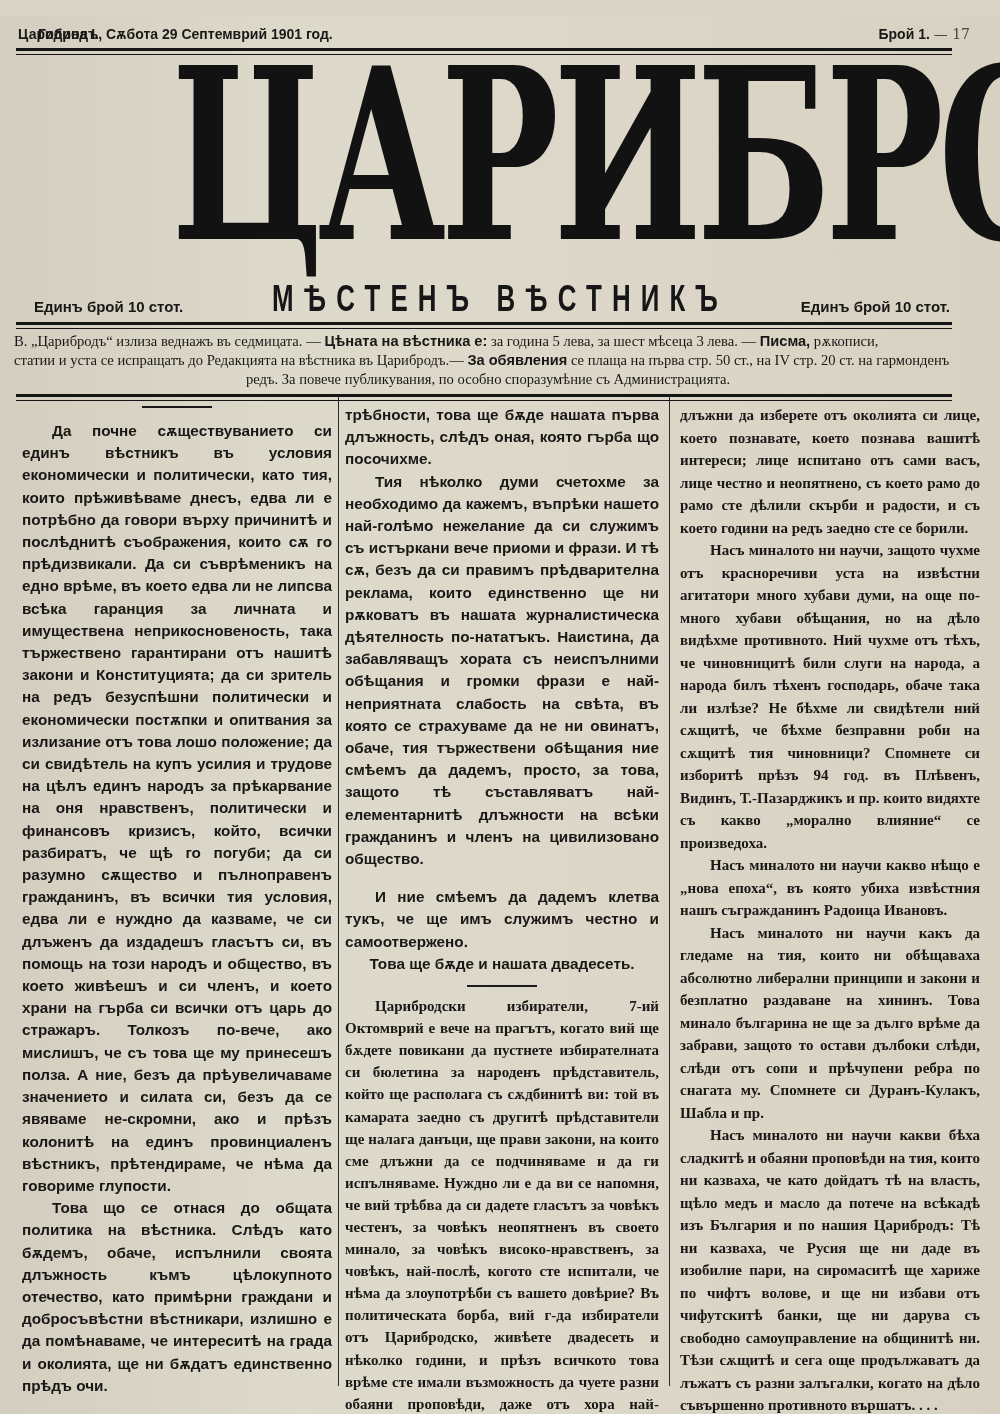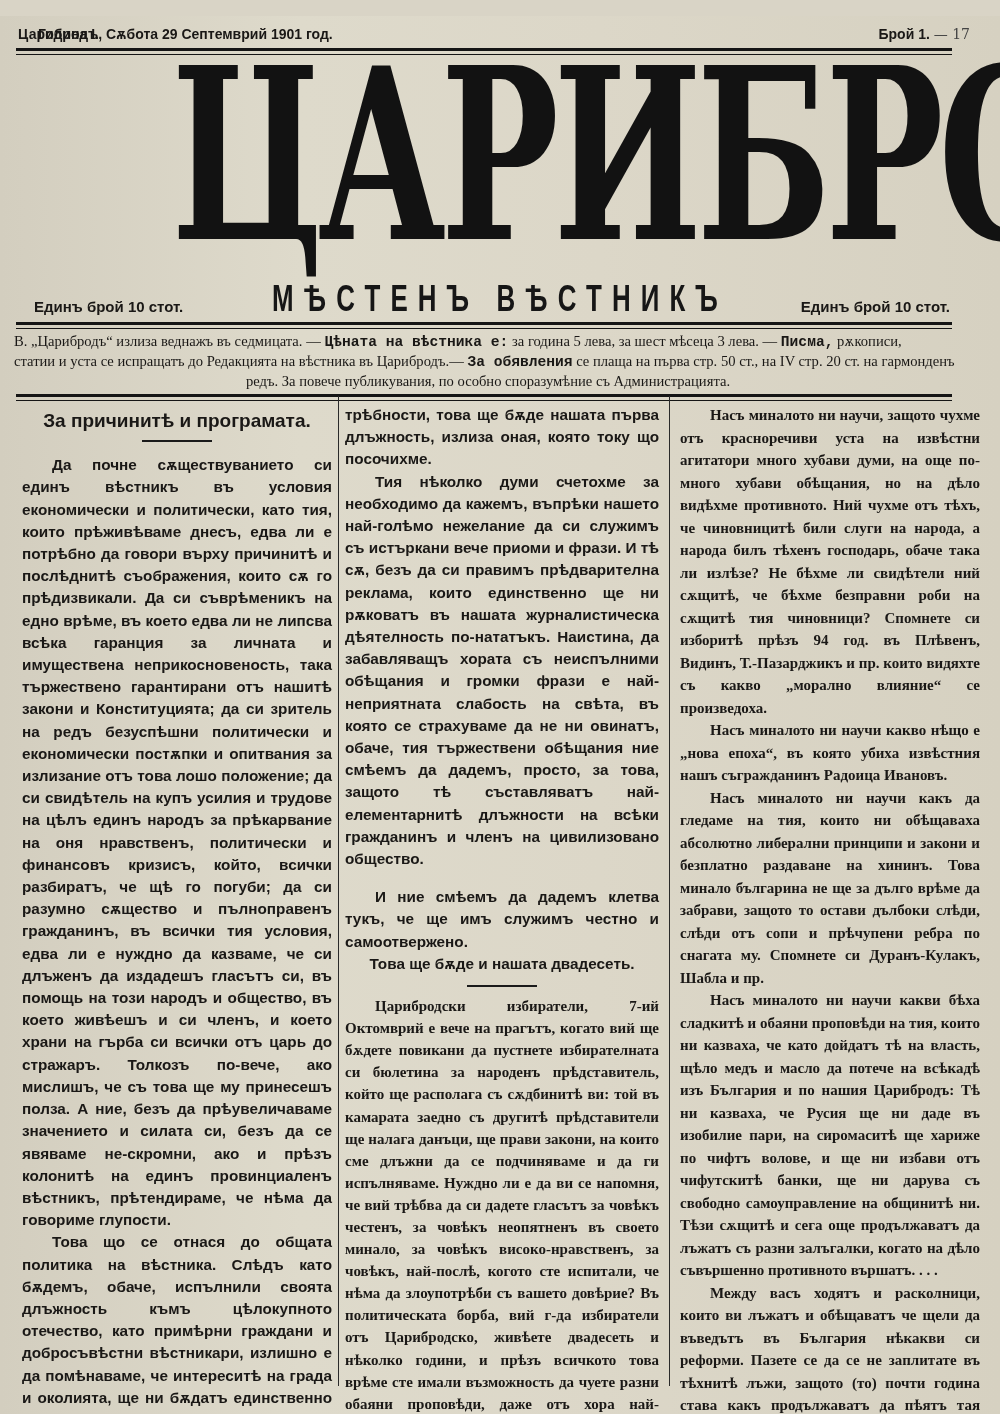--- a/index.html
+++ b/index.html
@@ -18,21 +18,21 @@
             font-family:"DejaVu Serif","Liberation Serif",serif;font-weight:bold;
             font-size:238px;line-height:200px;letter-spacing:-8px;text-align:center;
             transform:scaleX(0.66);transform-origin:center;color:#121212;white-space:nowrap;}
   .subtitle{position:absolute;top:262px;left:0;right:0;text-align:center;font-size:36px;
             font-weight:bold;letter-spacing:14px;color:#161616;
             font-family:"Liberation Sans Narrow","Liberation Sans",sans-serif;transform:scaleX(0.72);}
   .price{position:absolute;top:282px;font-size:15px;font-weight:bold;}
   .price.left{left:34px;} .price.right{right:50px;}
   .info{position:absolute;top:316px;left:14px;right:38px;font-family:"Liberation Serif",serif;
         font-size:14.6px;line-height:19px;text-align:justify;}
-  .info b{font-family:Liberation Mono, monospace;margin-top:20px;}
+  .info b{font-family:Liberation Sans, sans-serif;margin-top:20px;}
   .info .last{text-align:center;}
   .col{position:absolute;top:388px;font-size:15.3px;line-height:22.2px;text-align:justify;}
   .col p{margin:0;text-indent:0;}
   .col p.ind{text-indent:30px;}
   .c1{left:22px;width:310px;font-weight:bold;font-family:"Liberation Sans",sans-serif;}
   .c2{left:345px;width:314px;}
   .c2 .sans{font-weight:bold;font-family:"Liberation Sans",sans-serif;}
   .c2 .serif{font-family:"Liberation Serif",serif;font-weight:bold;font-size:15px;line-height:22.1px;}
   .c3{left:680px;width:300px;font-family:"Liberation Serif",serif;font-weight:bold;font-size:15px;line-height:22.5px;}
   .vline{position:absolute;top:380px;width:1px;background:#2a2a2a;}
@@ -80,42 +80,42 @@
     </div>
     <div class="last">редъ. За повече публикувания, по особно споразумѣние съ Администрацията.</div>
   </div>
 
   <div class="rule-double" style="top:378px"></div>
 
   <div class="vline" style="left:338px;height:990px"></div>
   <div class="vline" style="left:669px;height:990px"></div>
 
   <div class="col c1">
-    <h2>За причинитѣ и програмата.</h2>
     <div class="shortrule"></div>
     <p class="ind">Да почне сѫществуванието си единъ вѣстникъ въ условия економически и политически, като тия, които прѣживѣваме днесъ, едва ли е потрѣбно да говори върху причинитѣ и послѣднитѣ съображения, които сѫ го прѣдизвикали. Да си съврѣменикъ на едно врѣме, въ което едва ли не липсва всѣка гаранция за личната и имуществена неприкосновеность, така тържествено гарантирани отъ нашитѣ закони и Конституцията; да си зритель на редъ безуспѣшни политически и економически постѫпки и опитвания за излизание отъ това лошо положение; да си свидѣтель на купъ усилия и трудове на цѣлъ единъ народъ за прѣкарвание на оня нравственъ, политически и финансовъ кризисъ, който, всички разбиратъ, че щѣ го погуби; да си разумно сѫщество и пълноправенъ гражданинъ, въ всички тия условия, едва ли е нуждно да казваме, че си длъженъ да издадешъ гласътъ си, въ помощь на този народъ и общество, въ което живѣешъ и си членъ, и което храни на гърба си всички отъ царь до стражаръ. Толкозъ по-вече, ако мислишъ, че съ това ще му принесешъ полза. А ние, безъ да прѣувеличаваме значението и силата си, безъ да се явяваме не-скромни, ако и прѣзъ колонитѣ на единъ провинциаленъ вѣстникъ, прѣтендираме, че нѣма да говориме глупости.</p>
     <p class="ind">Това що се отнася до общата политика на вѣстника. Слѣдъ като бѫдемъ, обаче, испълнили своята длъжность къмъ цѣлокупното отечество, като примѣрни граждани и добросъвѣстни вѣстникари, излишно е да помѣнаваме, че интереситѣ на града и околията, ще ни бѫдатъ единственно прѣдъ очи.</p>
 
   </div>
 
   <div class="col c2">
     <div class="sans">
-      <p>трѣбности, това ще бѫде нашата първа длъжность, излиза оная, която току що посочихме.</p>
+      <p>трѣбности, това ще бѫде нашата първа длъжность, слѣдъ оная, която гърба що посочихме.</p>
       <p class="ind">Тия нѣколко думи счетохме за необходимо да кажемъ, въпрѣки нашето най-голѣмо нежелание да си служимъ съ истъркани вече приоми и фрази. И тѣ сѫ, безъ да си правимъ прѣдварителна реклама, които единственно ще ни рѫковатъ въ нашата журналистическа дѣятелность по-нататъкъ. Наистина, да забавляващъ хората съ неиспълними обѣщания и громки фрази е най-неприятната слабость на свѣта, въ която се страхуваме да не ни овинатъ, обаче, тия тържествени обѣщания ние смѣемъ да дадемъ, просто, за това, защото тѣ съставляватъ най-елементарнитѣ длъжности на всѣки гражданинъ и членъ на цивилизовано общество.</p>
       <p class="ind" style="margin-top:16px">И ние смѣемъ да дадемъ клетва тукъ, че ще имъ служимъ честно и самоотвержено.</p>
       <p class="center-line">Това ще бѫде и нашата двадесеть.</p>
     </div>
     <div class="midrule"></div>
     <div class="serif">
       <p class="ind">Цариброд­ски избиратели, 7-ий Октомврий е вече на прагътъ, когато вий ще бѫдете повикани да пустнете избирателната си бюлетина за народенъ прѣдставитель, който ще располага съ сѫдбинитѣ ви: той въ камарата заедно съ другитѣ прѣдставители ще налага данъци, ще прави закони, на които сме длъжни да се подчиняваме и да ги испълняваме. Нуждно ли е да ви се напомня, че вий трѣбва да си дадете гласътъ за човѣкъ честенъ, за човѣкъ неопятненъ въ своето минало, за човѣкъ високо-нравственъ, за човѣкъ, най-послѣ, когото сте испитали, че нѣма да злоупотрѣби съ вашето довѣрие? Въ политическата борба, вий г-да избиратели отъ Царибродско, живѣете двадесеть и нѣколко години, и прѣзъ всичкото това врѣме сте имали възможность да чуете разни обаяни проповѣди, даже отъ хора най-развалени, които стъпкаха всичко честно и благородно, а подъ булото „за благото на Отечеството“ издигнаха подлото и безчестното.</p>
 
     </div>
   </div>
 
   <div class="col c3">
+    <p>длъжни да изберете отъ околията си лице, което познавате, което познава вашитѣ интереси; лице испитано отъ сами васъ, лице честно и неопятнено, съ което рамо до рамо сте дѣлили скърби и радости, и съ което години на редъ заедно сте се борили.</p>
     <p class="ind">Насъ миналото ни научи, защото чухме отъ красноречиви уста на извѣстни агитатори много хубави думи, на още по-много хубави обѣщания, но на дѣло видѣхме противното. Ний чухме отъ тѣхъ, че чиновницитѣ били слуги на народа, а народа билъ тѣхенъ господарь, обаче така ли излѣзе? Не бѣхме ли свидѣтели ний сѫщитѣ, че бѣхме безправни роби на сѫщитѣ тия чиновници? Спомнете си изборитѣ прѣзъ 94 год. въ Плѣвенъ, Видинъ, Т.-Пазарджикъ и пр. които видяхте съ какво „морално влияние“ се произведоха.</p>
     <p class="ind">Насъ миналото ни научи какво нѣщо е „нова епоха“, въ която убиха извѣстния нашъ съгражданинъ Радоица Ивановъ.</p>
     <p class="ind">Насъ миналото ни научи какъ да гледаме на тия, които ни обѣщаваха абсолютно либерални принципи и закони и безплатно раздаване на хининъ. Това минало българина не ще за дълго врѣме да забрави, защото то остави дълбоки слѣди, слѣди отъ сопи и прѣчупени ребра по снагата му. Спомнете си Дуранъ-Кулакъ, Шабла и пр.</p>
     <p class="ind">Насъ миналото ни научи какви бѣха сладкитѣ и обаяни проповѣди на тия, които ни казваха, че като дойдатъ тѣ на власть, щѣло медъ и масло да потече на всѣкадѣ изъ България и по нашия Царибродъ: Тѣ ни казваха, че Русия ще ни даде въ изобилие пари, на сиромаситѣ ще харижe по чифтъ волове, и ще ни избави отъ чифутскитѣ банки, ще ни дарува съ свободно самоуправление на общинитѣ ни. Тѣзи сѫщитѣ и сега още продължаватъ да лъжатъ съ разни залъгалки, когато на дѣло съвършенно противното вършатъ. . . .</p>
     <p class="ind">Между васъ ходятъ и расколници, които ви лъжатъ и обѣщаватъ че щели да въведътъ въ България нѣкакви си реформи. Пазете се да се не заплитате въ тѣхнитѣ лъжи, защото (то) почти година става какъ продължаватъ да пѣятъ тая своя пѣсень, а въ програмата имъ нищо опрѣдѣлено нѣма.</p>
 
   </div>
 
 </div>
 

